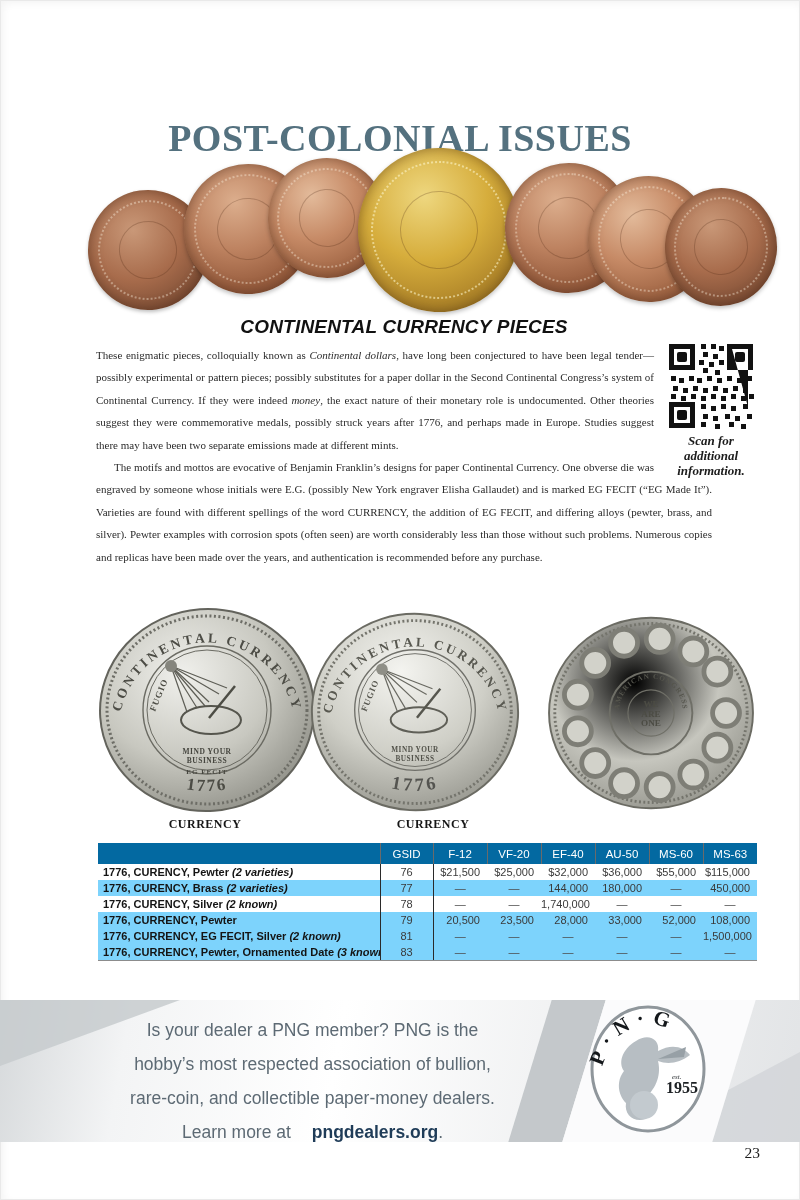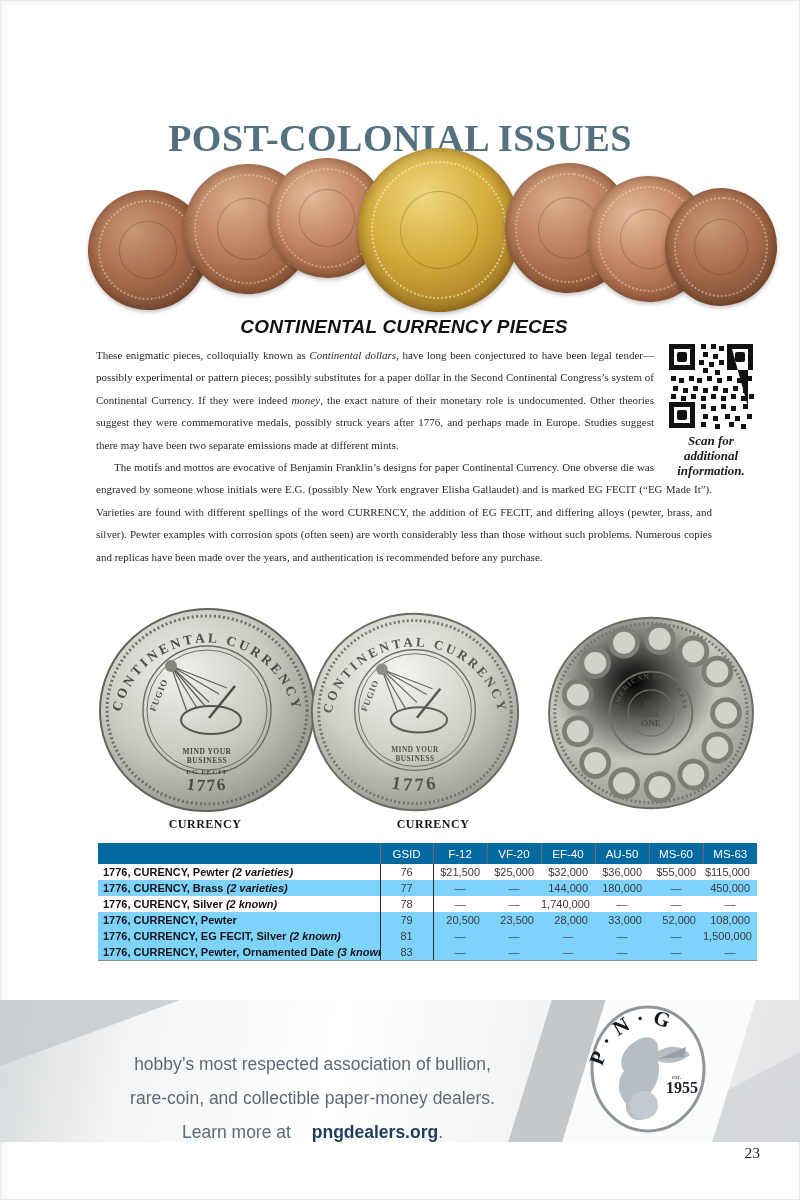--- a/index.html
+++ b/index.html
@@ -368,21 +368,21 @@
         </tr>
       </tbody>
   </table>
 
   <div class="ad-band">
     <div class="ad-wedge-tl"></div>
     <div class="ad-wedge-br"></div>
     <div class="ad-stripe"></div>
     <div class="ad-stripe-light"></div>
     <div class="ad-text">
-      <br>
+      <span>Is your dealer a PNG member? PNG is the</span><br>
       <span>hobby’s most respected association of bullion,</span><br>
       <span>rare-coin, and collectible paper-money dealers.</span><br>
       <span>Learn more at </span><span class="ad-link">pngdealers.org</span><span>.</span>
     </div>
     <svg class="png-logo" width="120" height="132" viewBox="0 0 120 132">
       <defs>
         <path id="pngArc" d="M 16,92 A 48,54 0 0 1 104,50" fill="none"></path>
       </defs>
       <ellipse cx="60" cy="66" rx="56" ry="62" fill="#ffffff" stroke="#8f969b" stroke-width="3"></ellipse>
       <path d="M 48,38 C 60,30 72,36 70,48 C 84,40 96,44 102,52 C 92,60 80,62 70,58

